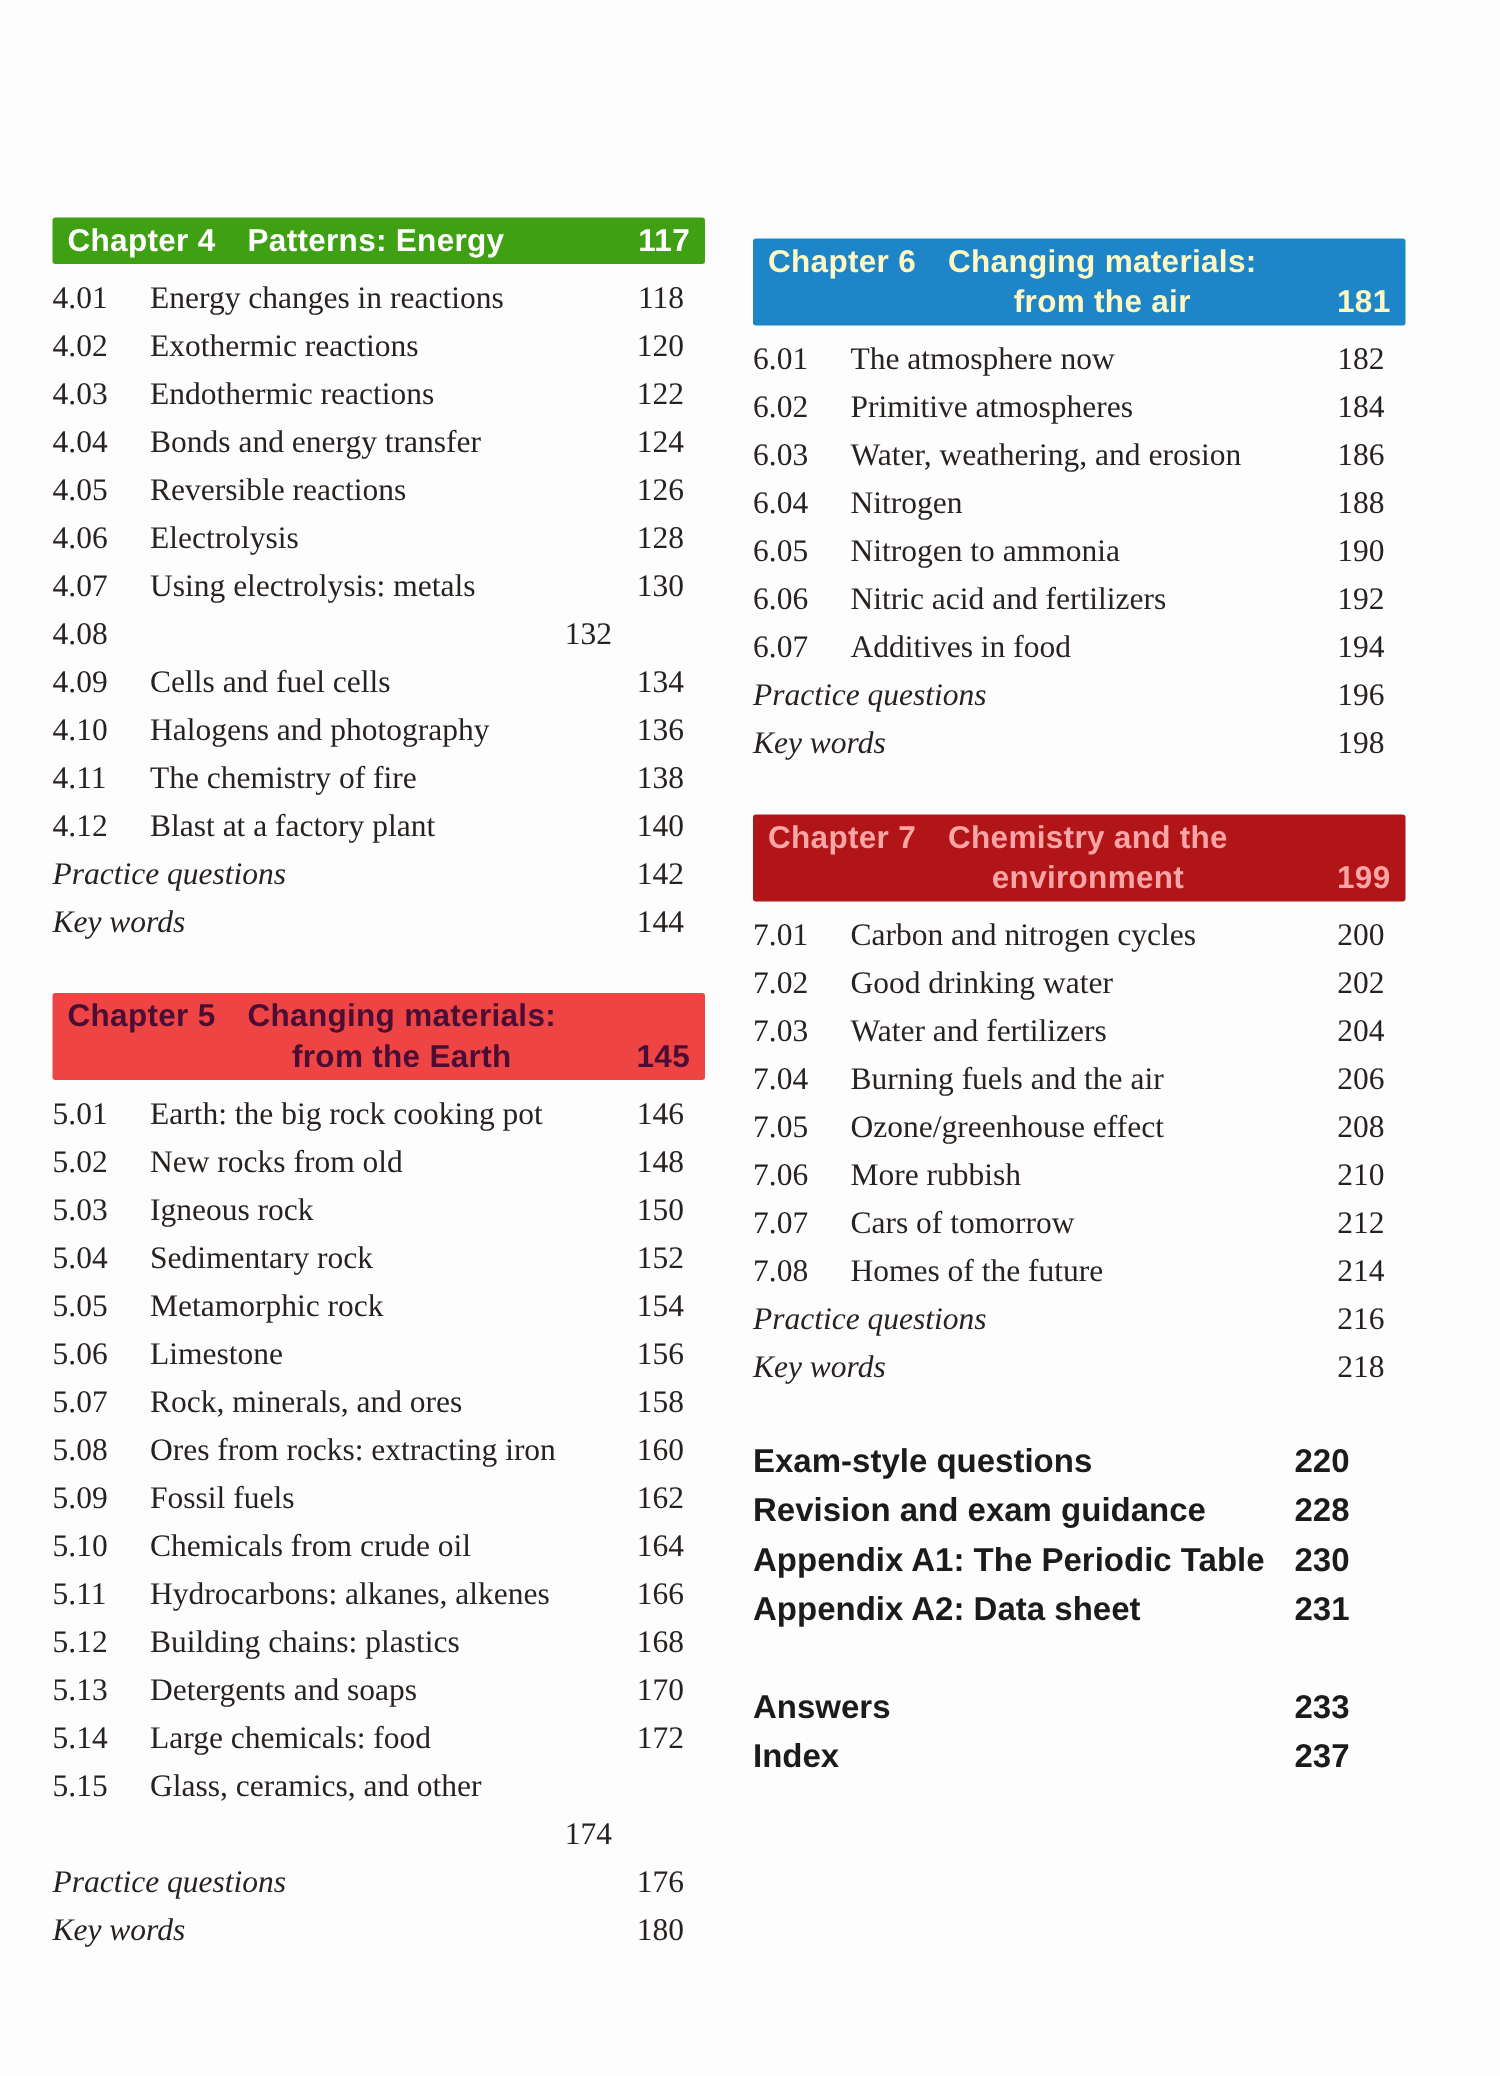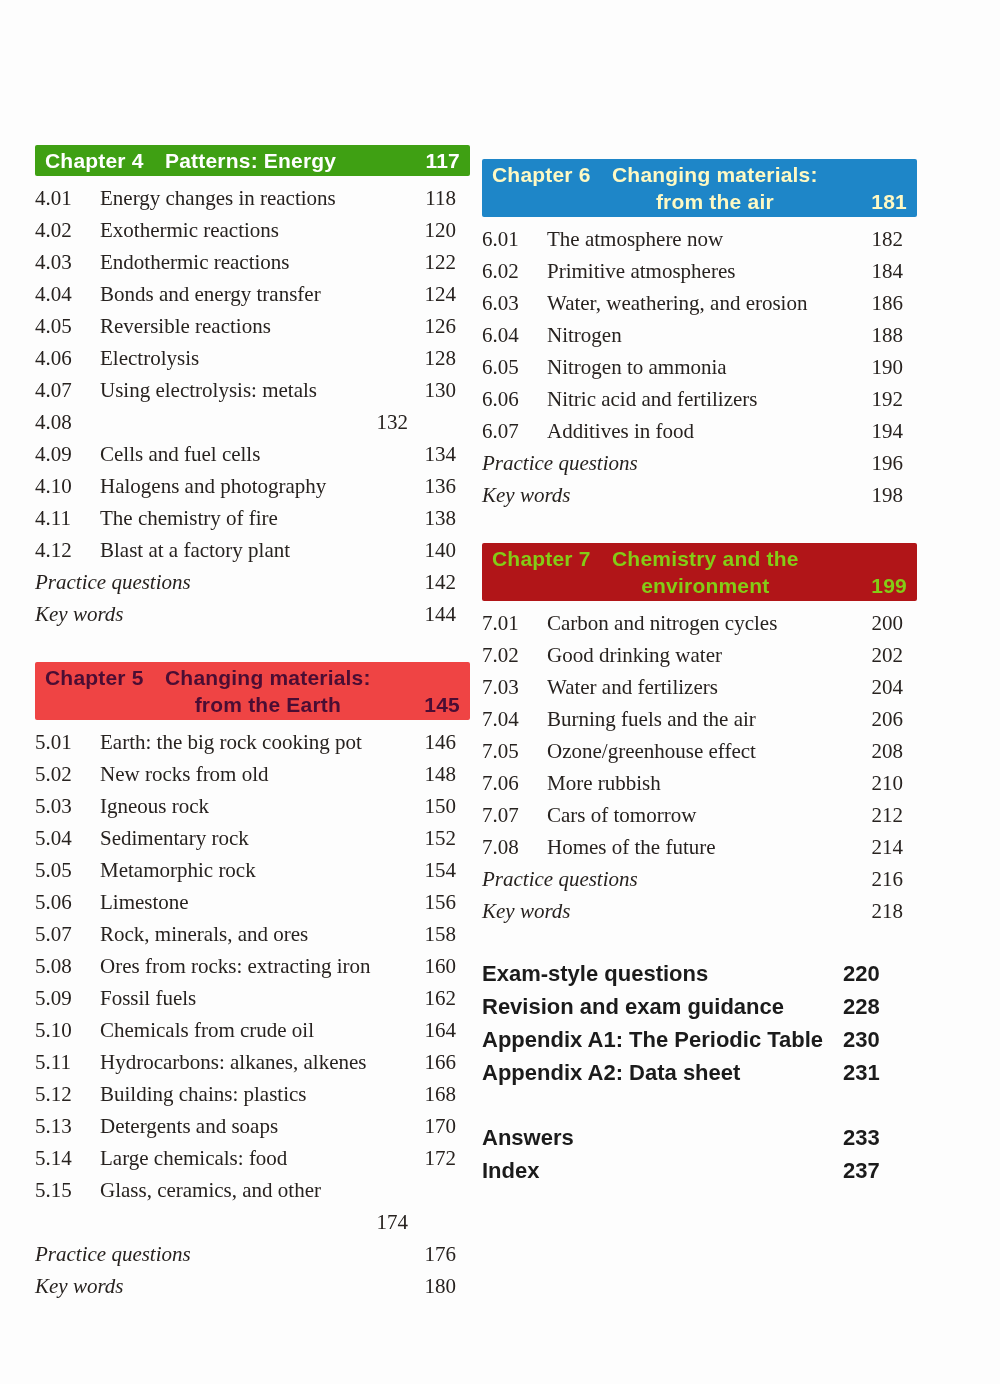--- a/index.html
+++ b/index.html
@@ -4,21 +4,21 @@
 <style>
   html, body { margin: 0; padding: 0; }
   .page {
     position: relative;
     width: 1000px;
     height: 1384px;
     background: #fdfdfd;
     box-sizing: border-box;
     padding: 145px 0 0 35px;
     display: flex;
-    gap: 12px;
+    gap: 32px;
     font-family: "Liberation Serif", serif;
     color: #27221f;
     overflow: hidden;
   }
   .col { width: 435px; display: flex; flex-direction: column; align-items: stretch; }
 
   .chap { margin-top: 32px; }
   .chap:first-child { margin-top: 0; }
 
   .chap-header {
@@ -303,21 +303,21 @@
             <span class="extra-label">Practice questions</span>
             <span class="pg">196</span>
           </div>
           <div class="extra-row">
             <span class="extra-label">Key words</span>
             <span class="pg">198</span>
           </div>
         </div>
       </section>
       <section class="chap">
-        <header class="chap-header" style="background: rgb(177, 21, 24); color: #84cc16;">
+        <header class="chap-header" style="background: rgb(177, 21, 24); color: #fca5a5;">
           <span class="chap-label">Chapter 7</span>
           <div class="chap-title">
             <div class="chap-title-line">Chemistry and the</div>
             <div class="chap-title-line">environment</div>
           </div>
           <span class="chap-page">199</span>
         </header>
         <div class="entries">
           <div class="row">
             <span class="num">7.01</span>

